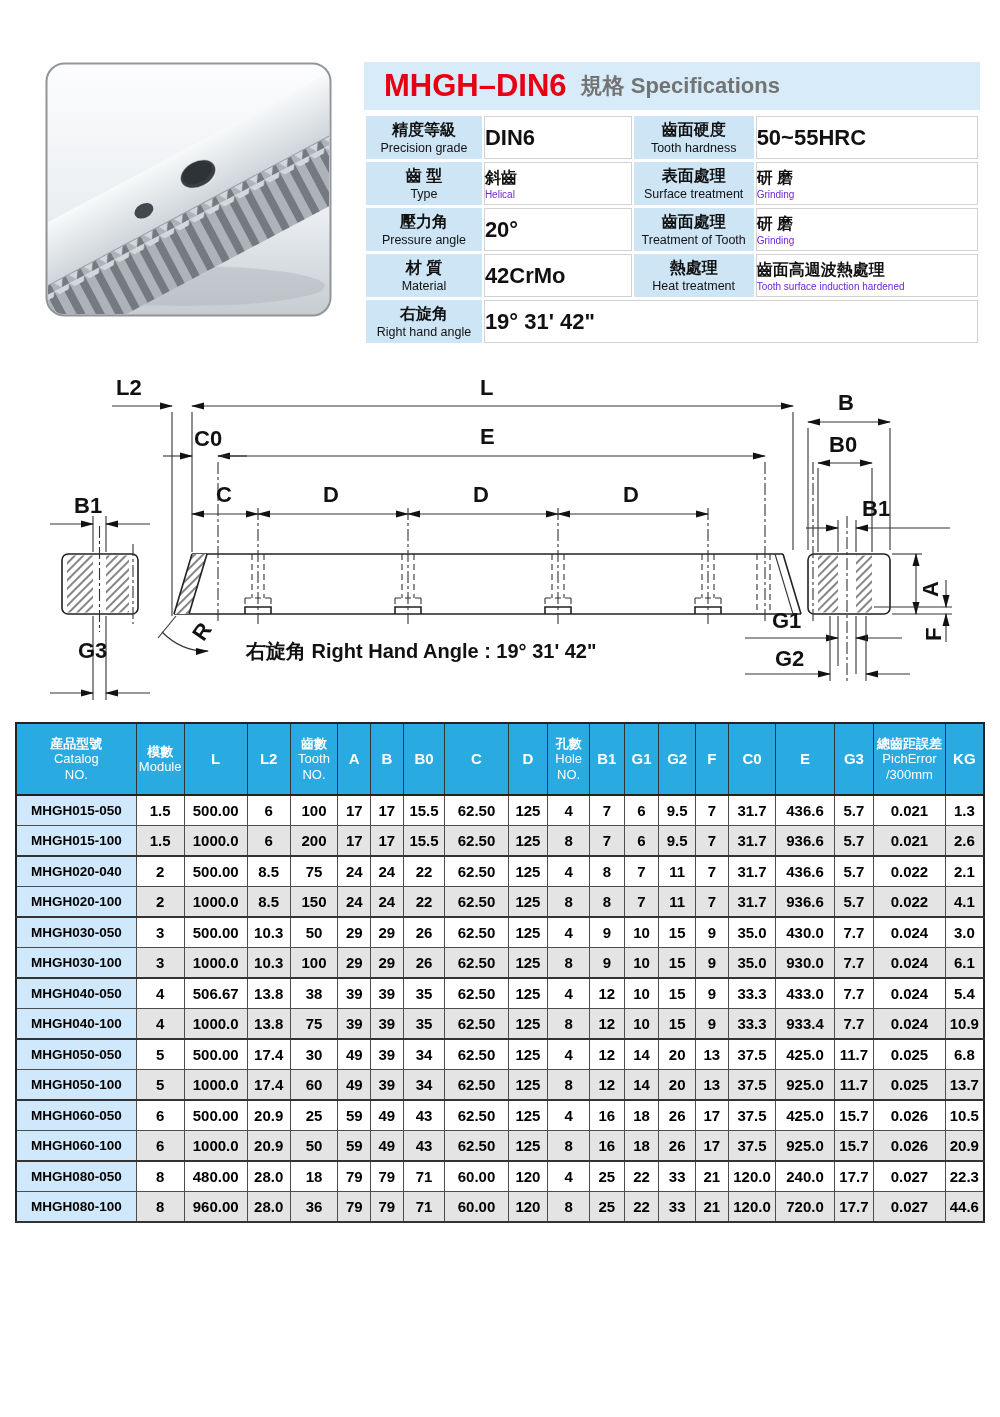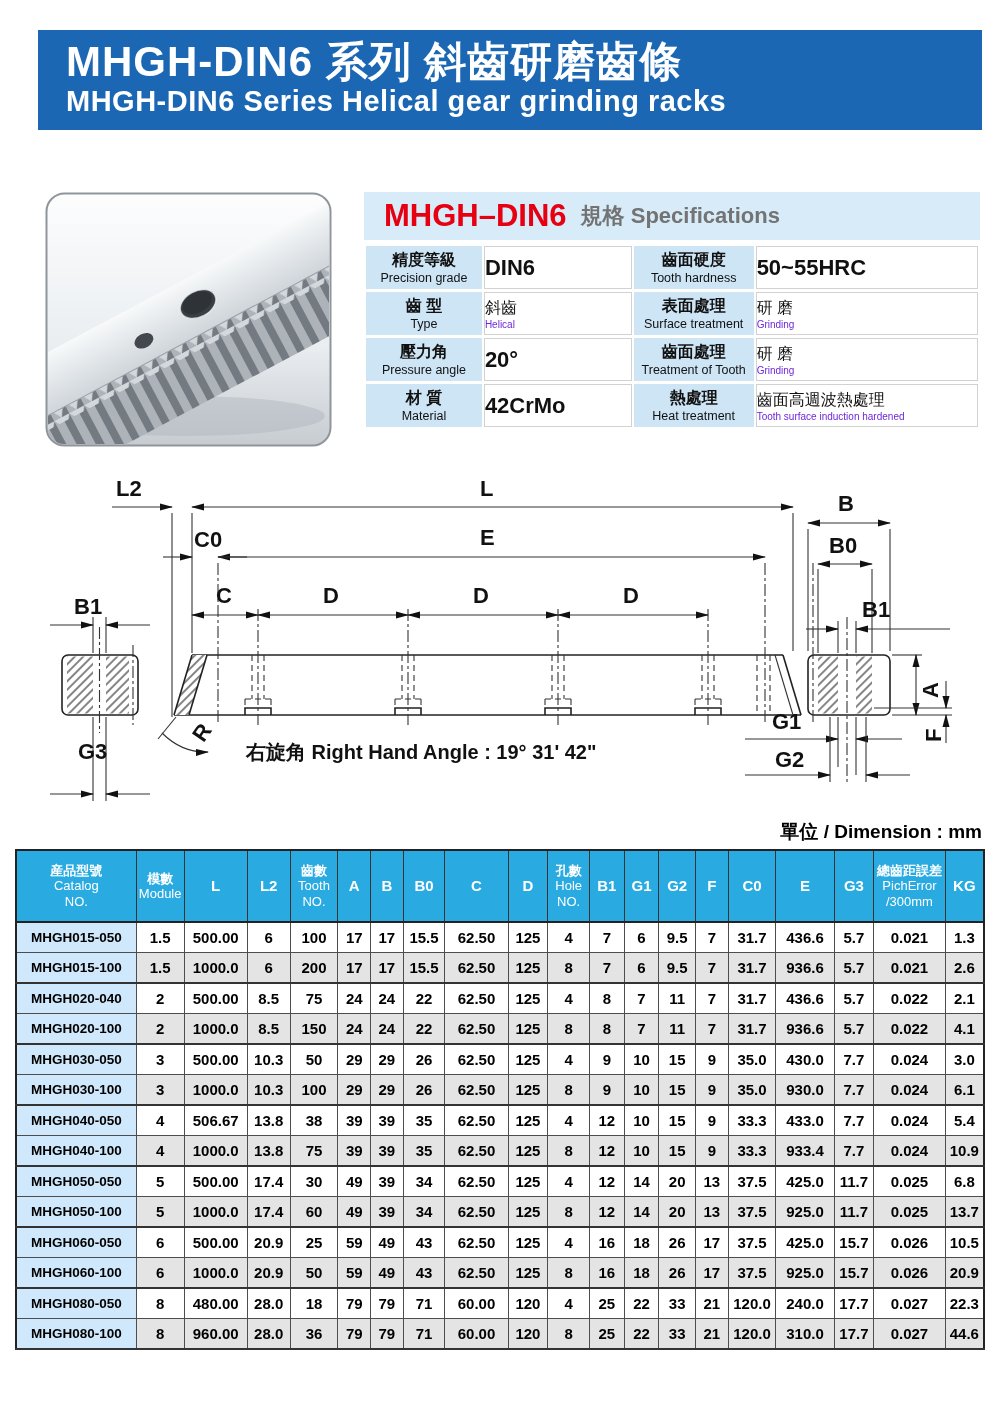--- a/index.html
+++ b/index.html
@@ -18,21 +18,21 @@
   .specs-title { height:48px; background:#d7ebf8; display:flex; align-items:center; gap:14px; padding-left:20px; margin-bottom:3px; }
   .specs-title .model { color:#e60012; font-size:31px; font-weight:bold; }
   .specs-title .suffix { color:#737373; font-size:22px; font-weight:bold; }
   table.spec { width:100%; border-collapse:separate; border-spacing:2px 3px; }
   table.spec td { height:43px; vertical-align:middle; }
   td.lab { background:#cde5f5; text-align:center; }
   td.lab .zh { font-size:16px; font-weight:bold; color:#111; }
   td.lab .en { font-size:12.5px; color:#111; }
   td.val { background:#fff; border:1px solid #d2d2d2; padding-left:0; }
   td.val .big { font-size:22px; font-weight:bold; color:#111; }
-  td.val .zh { font-size:16px; font-weight:normal; color:#111; }
+  td.val .zh { font-size:16px; font-weight:bold; color:#111; }
   td.val .en { font-size:10px; color:#6d28d9; }
 
   
   .diagram-wrap { margin-top:20px; }
   svg text { font-family:"Liberation Sans", sans-serif; font-weight:600; font-size:22px; fill:#111; }
   svg text.note { font-size:20px; }
   .s { stroke:#222; stroke-width:1.6; fill:none; }
   .t { stroke:#333; stroke-width:1.1; fill:none; }
   .dd { stroke-dasharray:12 3 3 3; }
   .da { stroke-dasharray:6 4; }
@@ -50,24 +50,20 @@
   table.data td { border:1px solid #4d4d4d; text-align:center; font-weight:bold; font-size:15px; height:30.5px; color:#000; background:#fff; overflow:hidden; white-space:nowrap; }
   table.data td.catalog { background:#cfe8fb; font-size:13.5px; }
   table.data tbody tr:nth-child(even) td { background:#e4e4e4; border-bottom:2px solid #333; }
   table.data tbody tr:nth-child(even) td.catalog { background:#cfe8fb; }
 </style>
 </head>
 <body>
 
 <div class="page">
 
-  <header class="banner">
-    <h1>MHGH-DIN6 系列 斜齒研磨齒條</h1>
-    <h2>MHGH-DIN6 Series Helical gear grinding racks</h2>
-  </header>
 
   <section class="top-section">
     <figure class="photo-fig">
       <svg width="287" height="255" viewBox="0 0 287 255">
         <defs>
           <linearGradient id="pbg" x1="0" y1="0" x2="0" y2="1">
             <stop offset="0" stop-color="#fdfdfe"></stop>
               <stop offset="0.6" stop-color="#eaeef1"></stop>
               <stop offset="1" stop-color="#c7ccd1"></stop>
           </linearGradient>
@@ -178,20 +174,29 @@
               </td>
           <td class="lab">
                 <div class="zh">熱處理</div>
                 <div class="en">Heat treatment</div>
               </td>
           <td class="val">
                 <div class="zh">齒面高週波熱處理</div>
                 <div class="en">Tooth surface induction hardened</div>
               </td>
         </tr>
+        <tr>
+          <td class="lab">
+                <div class="zh">右旋角</div>
+                <div class="en">Right hand angle</div>
+              </td>
+          <td class="val" colspan="3">
+                <div class="big">19°  31'  42"</div>
+              </td>
+        </tr>
       </tbody>
         </table>
     </div>
   </section>
 
   <section class="diagram-wrap">
     <svg width="1000" height="348" viewBox="0 0 1000 348">
       <defs>
         <marker id="aE" orient="auto" markerWidth="12" markerHeight="8" refX="11" refY="4">
             <path d="M0,0.8 L12,4 L0,7.2 Z" fill="#111"></path>
@@ -361,21 +366,20 @@
       </g>
       <g>
         <line class="t" x1="176" y1="250" x2="158" y2="272"></line>
         <path class="t" d="M162,266 Q182,286 208,285" marker-end="url(#aE)"></path>
         <text x="196" y="274" transform="rotate(-55 202 268)">R</text>
       </g>
       <text class="note" x="246" y="292">右旋角 Right Hand Angle : 19° 31' 42"</text>
     </svg>
   </section>
 
-  <div class="unit-note">單位 / Dimension : mm</div>
 
   <table class="data">
     <colgroup id="cols">
         <col style="width: 118px;">
         <col style="width: 47px;">
         <col style="width: 62px;">
         <col style="width: 42px;">
         <col style="width: 47px;">
         <col style="width: 32px;">
         <col style="width: 32px;">
@@ -763,21 +767,21 @@
           <td>79</td>
           <td>71</td>
           <td>60.00</td>
           <td>120</td>
           <td>8</td>
           <td>25</td>
           <td>22</td>
           <td>33</td>
           <td>21</td>
           <td>120.0</td>
-          <td>310.0</td>
+          <td>720.0</td>
           <td>17.7</td>
           <td>0.027</td>
           <td>44.6</td>
         </tr>
       </tbody>
   </table>
 
 </div>
 
 </body></html>

